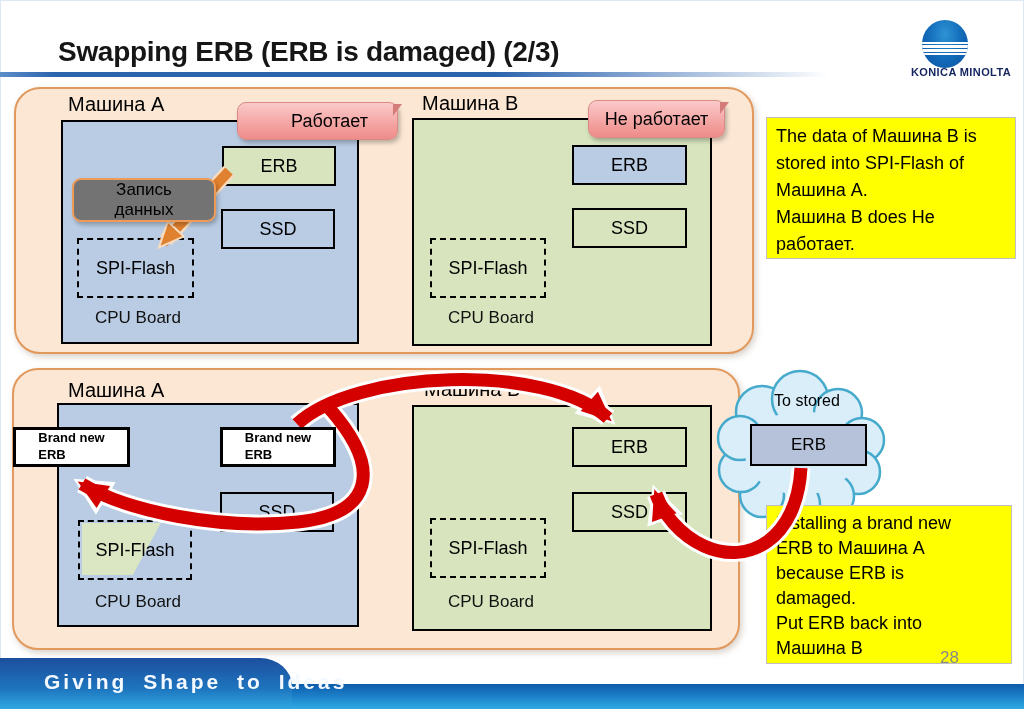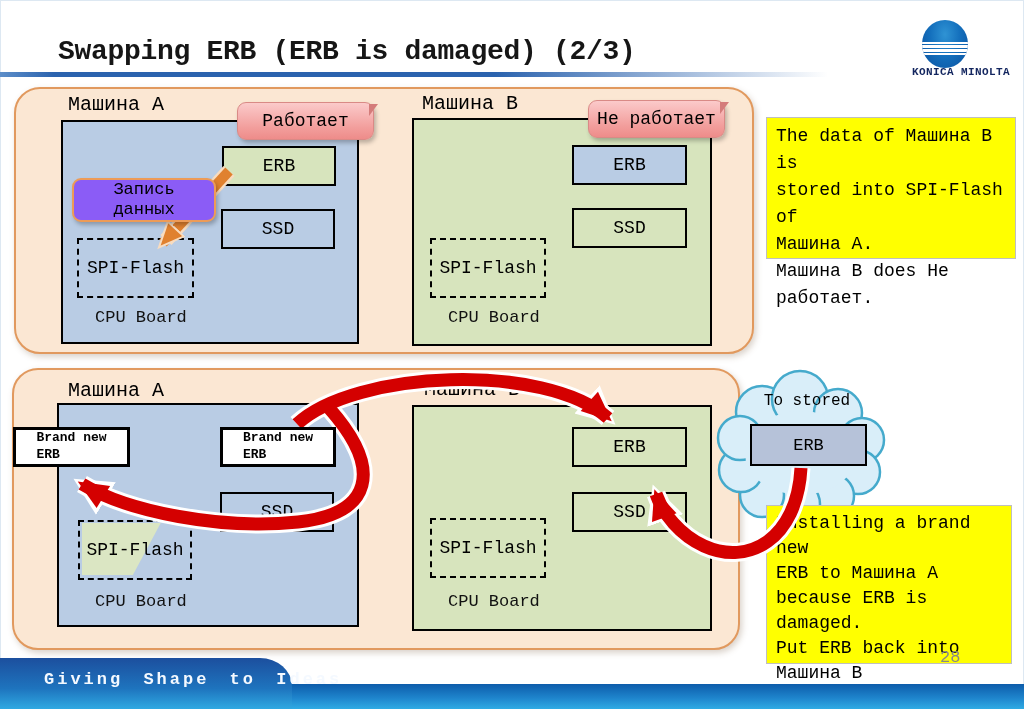--- a/index.html
+++ b/index.html
@@ -1,17 +1,17 @@
 <!DOCTYPE html>
 <html><head>
 <meta charset="utf-8">
 <style>
   html,body{margin:0;padding:0;background:#fff;}
   .slide{position:relative;width:1024px;height:709px;background:#ffffff;overflow:hidden;
-         font-family:Liberation Mono, monospace;color:#000;
+         font-family:Liberation Sans, sans-serif;color:#000;
          box-shadow:inset 0 0 0 1px #dde8f2;}
   .abs{position:absolute;}
   .multiline{white-space:pre-line;}
 
   
   .title{left:58px;top:36px;font-size:28px;font-weight:600;color:#161616;letter-spacing:-0.3px;}
   .title-rule{left:0;top:72px;width:900px;height:5px;
       background:linear-gradient(to right,#5d8ec9 0%,#2b63ae 6%,#2b63ae 55%,rgba(43,99,174,0) 92%);}
   .logo-globe{left:922px;top:20px;width:46px;height:48px;border-radius:50%;overflow:hidden;
       background:radial-gradient(ellipse at 50% 30%,#2f93d4 0%,#1470bd 45%,#0a4f9e 100%);}
@@ -34,21 +34,21 @@
   .cpu-label{font-size:17px;color:#111;}
   .green-wedge{background:#dbe6c3;clip-path:polygon(0 0,96% 0,62% 100%,0 100%);z-index:2;}
 
   
   .status-callout{border-radius:9px;border:1.5px solid #d98a86;z-index:5;
       background:linear-gradient(180deg,#fbcaca 0%,#f29d9b 70%,#ee8c8a 100%);
       display:flex;align-items:center;justify-content:center;font-size:18px;
       box-shadow:2px 3px 4px rgba(0,0,0,.25);}
   .status-callout .fold{position:absolute;right:-5px;top:1px;width:0;height:0;
       border-left:9px solid #d47c7a;border-bottom:12px solid transparent;}
-  .white-callout{background:#8b5cf6;border:2px solid #ed9b57;border-radius:9px;z-index:5;
+  .white-callout{background:#737373;border:2px solid #ed9b57;border-radius:9px;z-index:5;
       display:flex;align-items:center;justify-content:center;text-align:center;
       font-size:17px;line-height:1.2;box-shadow:2px 3px 4px rgba(0,0,0,.25);}
   .note{background:#ffff00;border:1px solid #bfbfbf;z-index:5;font-size:18px;
         padding:5px 9px;color:#000;}
   .brand-new-box{background:#fff;border:3px solid #000;z-index:7;
       display:flex;align-items:center;justify-content:center;text-align:left;
       font-size:13px;font-weight:600;line-height:1.3;}
   .cloud-text{z-index:5;font-size:16px;text-align:center;}
   .cloud-erb{background:#b6c2d9;border:2.5px solid #000;z-index:7;
       display:flex;align-items:center;justify-content:center;font-size:17px;}
@@ -57,21 +57,21 @@
   
   .svg-under{left:0;top:0;z-index:4;pointer-events:none;}
   .svg-over{left:0;top:0;z-index:6;pointer-events:none;}
 
   
   .footer-band{left:0;top:684px;width:1024px;height:25px;z-index:1;
       background:linear-gradient(180deg,#0d5caa 0%,#1e84cc 55%,#2fabe4 100%);}
   .footer-left{left:0;top:658px;width:292px;height:51px;z-index:2;
       border-top-right-radius:32px 28px;
       background:linear-gradient(180deg,#1c4f9e 0%,#1e74be 60%,#2fa9e2 100%);}
-  .footer-tagline{left:44px;top:670px;z-index:3;color:#f4f9ff;font-size:17px;
+  .footer-tagline{left:44px;top:670px;z-index:3;color:#f4f9ff;font-size:21px;
       font-weight:600;letter-spacing:3px;word-spacing:7px;}
 </style>
 </head>
 <body>
 
 <div class="slide">
 
   <div class="abs title">Swapping ERB (ERB is damaged) (2/3)</div>
   <div class="abs title-rule"></div>
   <div class="abs logo-globe">
@@ -91,21 +91,21 @@
   <div class="abs box box-dashed" style="left:77px;top:238px;width:113px;height:56px;">SPI-Flash</div>
   <div class="abs cpu-label" style="left:95px;top:308px;z-index:3;">CPU Board</div>
 
   <div class="abs machine-label" style="left:422px;top:92px;">Машина B</div>
   <div class="abs board board-green" style="left:412px;top:118px;width:296px;height:224px;z-index:1;"></div>
   <div class="abs box box-blue" style="left:572px;top:145px;width:111px;height:36px;">ERB</div>
   <div class="abs box box-green" style="left:572px;top:208px;width:111px;height:36px;">SSD</div>
   <div class="abs box box-dashed" style="left:430px;top:238px;width:112px;height:56px;">SPI-Flash</div>
   <div class="abs cpu-label" style="left:448px;top:308px;z-index:3;">CPU Board</div>
 
-  <div class="abs status-callout" style="left:237px;top:102px;width:135px;height:36px;">
+  <div class="abs status-callout" style="left:237px;top:102px;width:135px;height:36px;padding-left:24px;">
     <span>Работает</span>
     <span class="fold"></span>
   </div>
   <div class="abs status-callout" style="left:588px;top:100px;width:135px;height:36px;text-align:center;">
     <span>Не работает</span>
     <span class="fold"></span>
   </div>
 
   <div class="abs white-callout" style="left:72px;top:178px;width:140px;height:40px;">
     <span class="multiline">Запись

